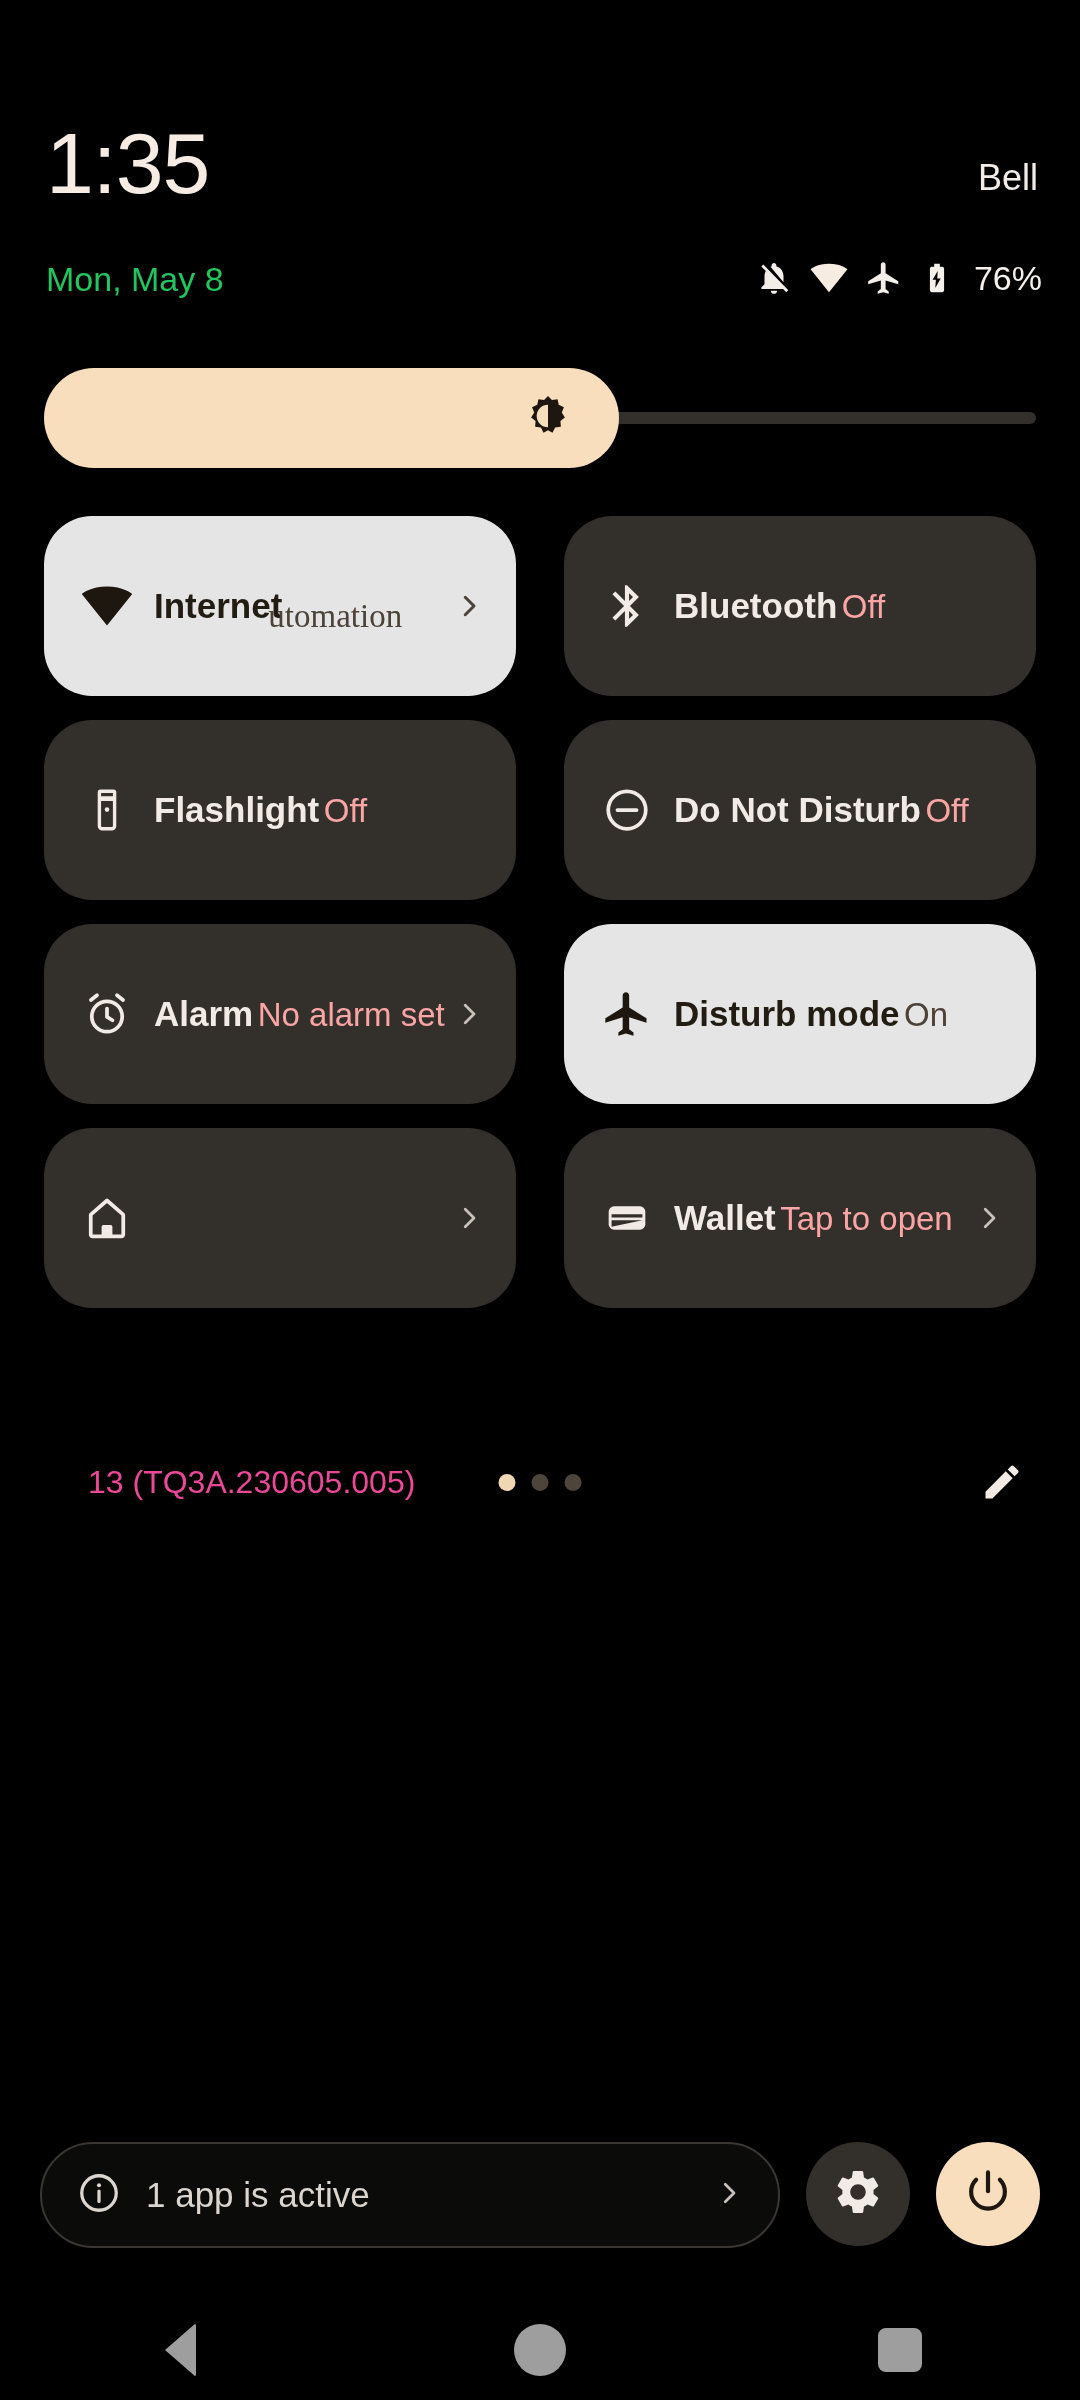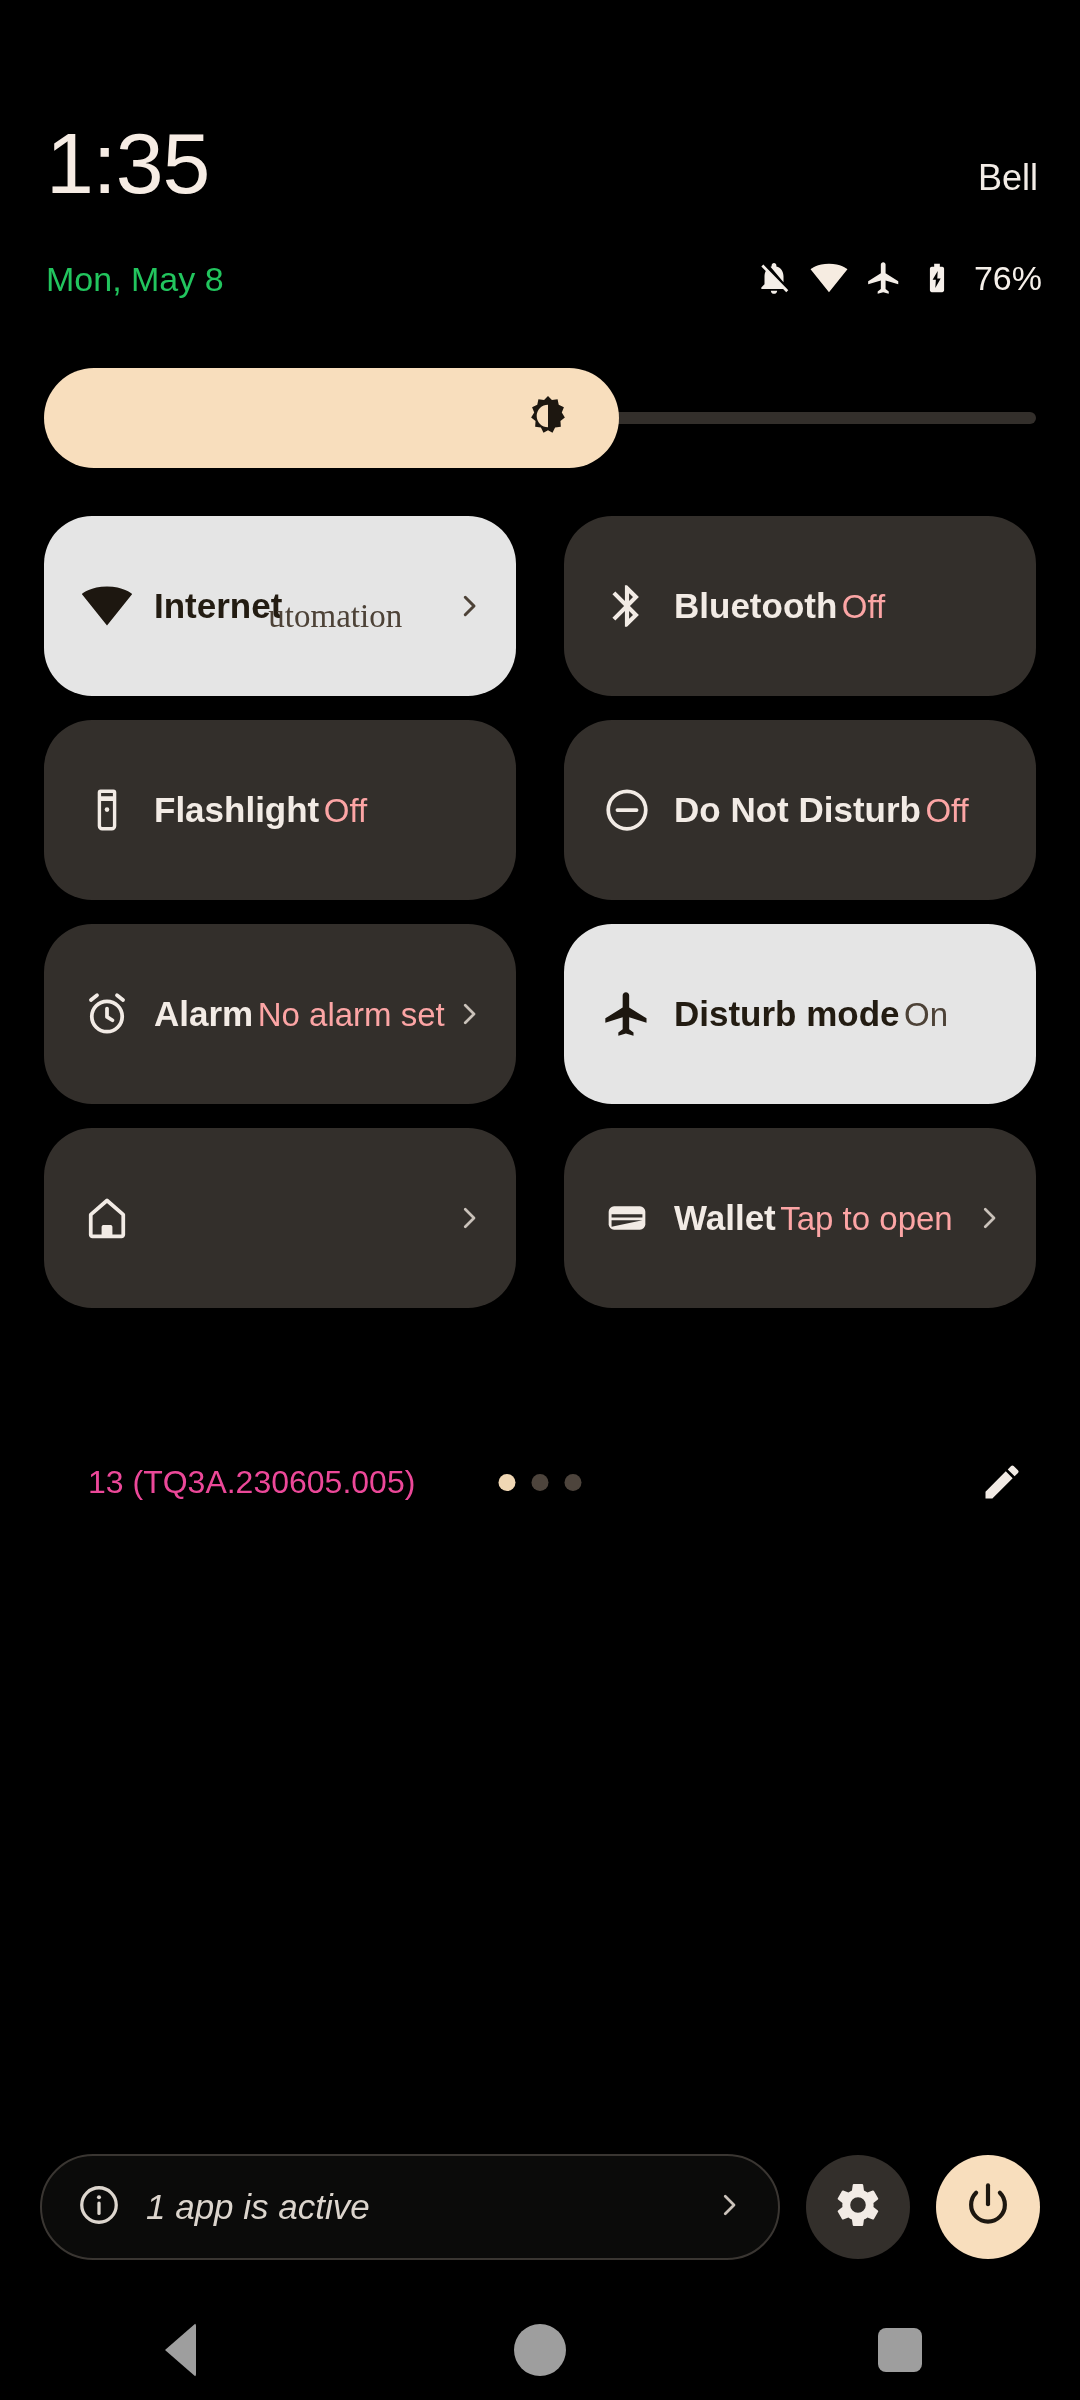--- a/index.html
+++ b/index.html
@@ -115,21 +115,21 @@
   .dot { width:17px; height:17px; border-radius:50%; background:#4d443c; }
   .dot.on { background:#f0d7b4; }
   .edit-btn {
     position:absolute; right:50px; top:8px;
     width:56px; height:56px; display:flex; align-items:center; justify-content:center;
   }
 
   
   .bottombar {
     position:absolute; left:0; top:2142px; width:1080px; height:130px;
-    display:flex; align-items:center; padding:0 40px; gap:26px;font-style:italic;
+    display:flex; align-items:flex-start; padding:0 40px; gap:26px;
   }
   .active-apps {
     flex:1 1 auto; height:106px; border-radius:53px;
     border:2px solid #3a3632; background:#0b0b0a;
     display:flex; align-items:center; padding:0 34px;
   }
   .aa-label {
     flex:1 1 auto; font-size:35px; color:#dcd5cd; margin-left:24px; white-space:nowrap;
   }
   .circle-btn {

